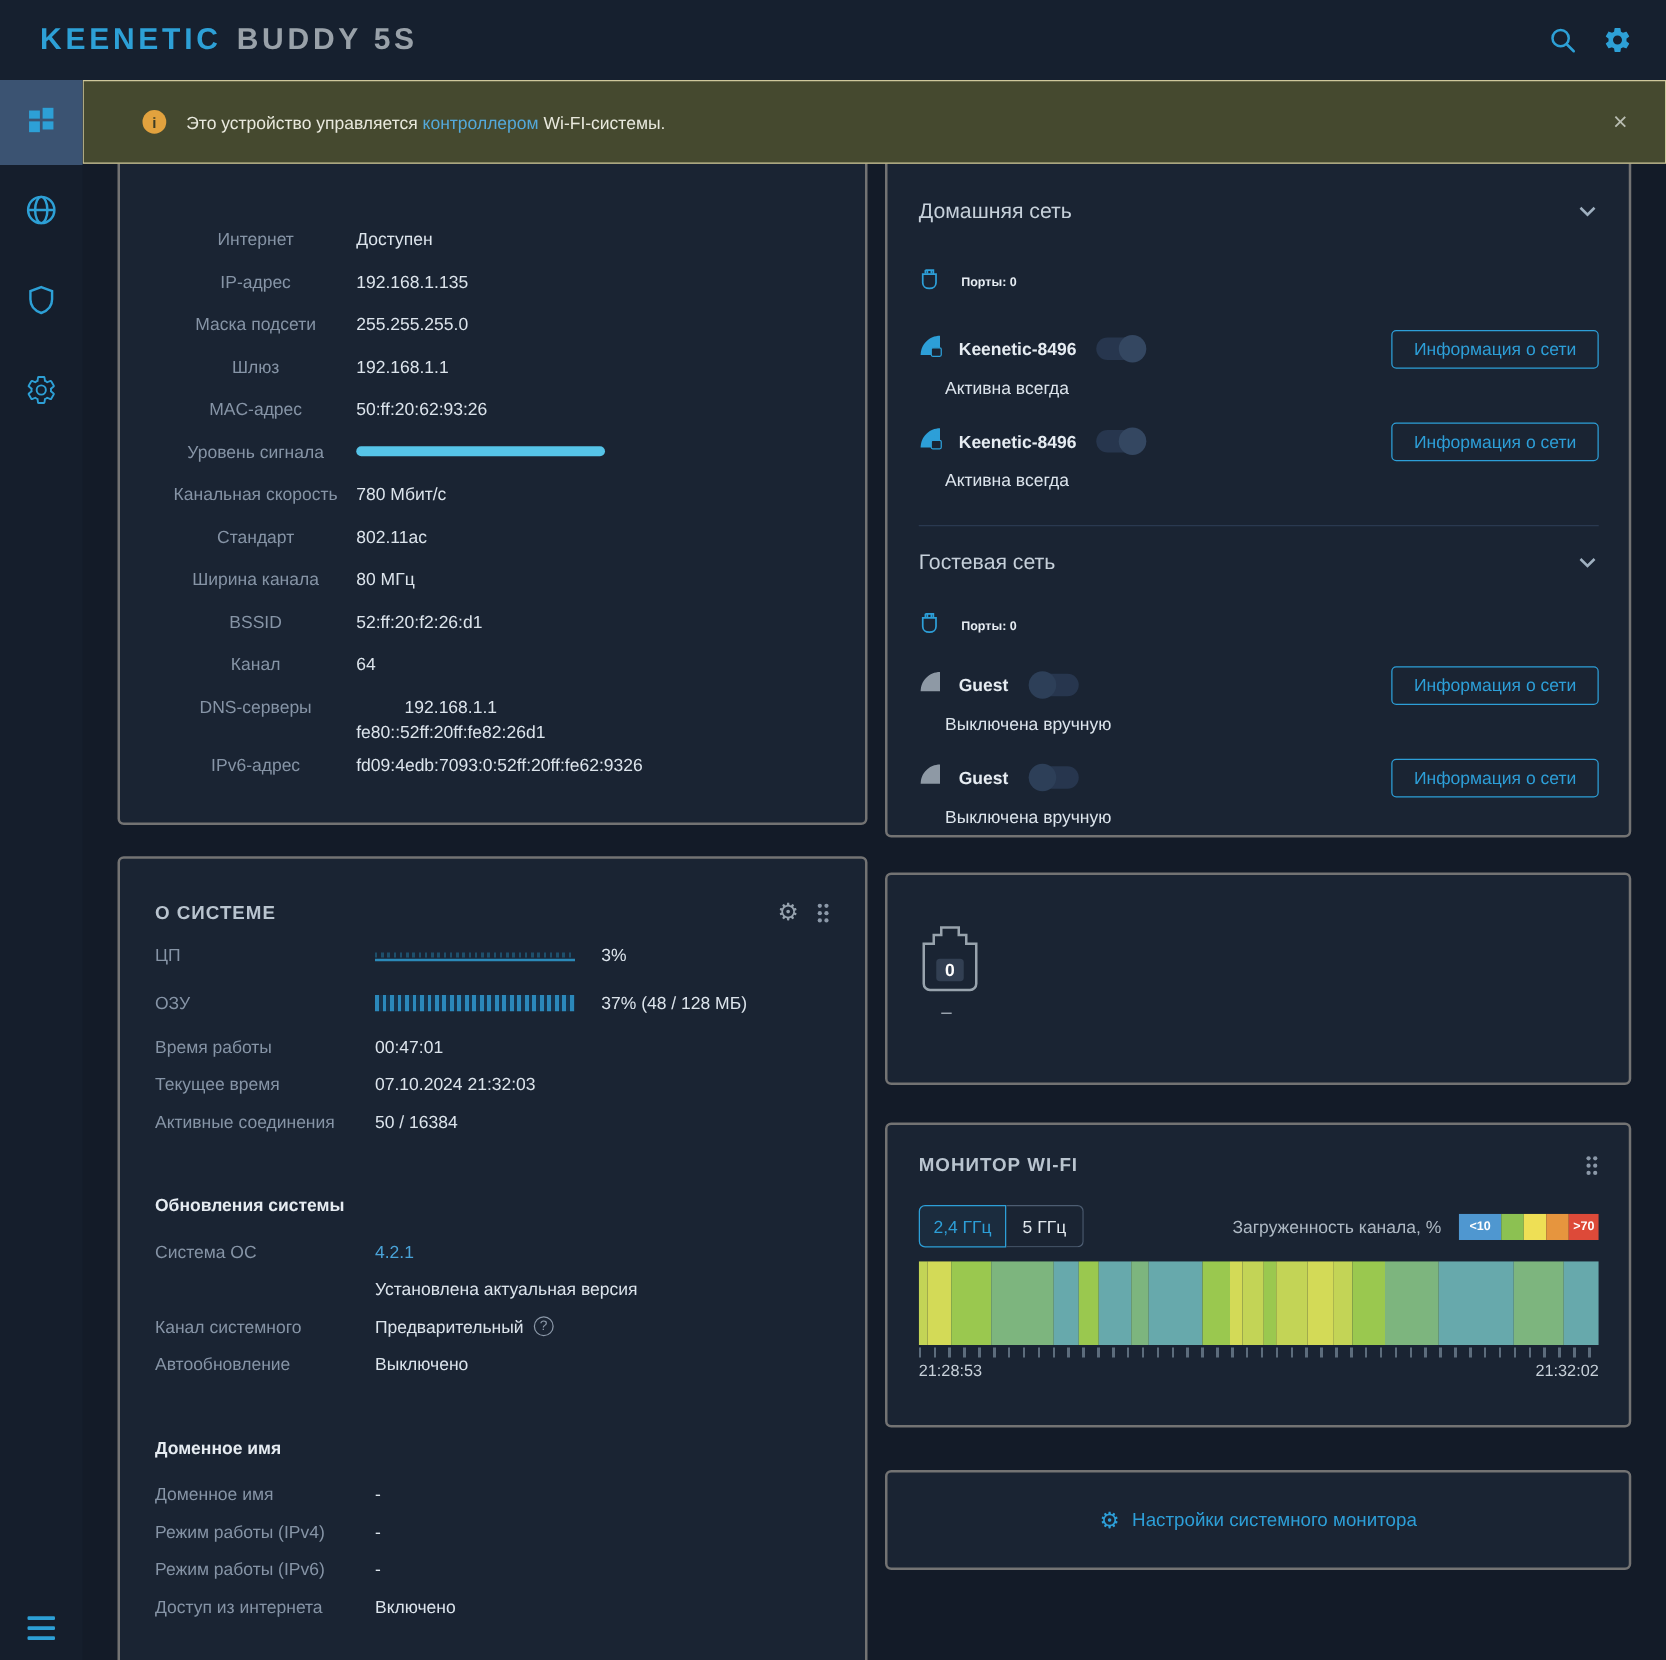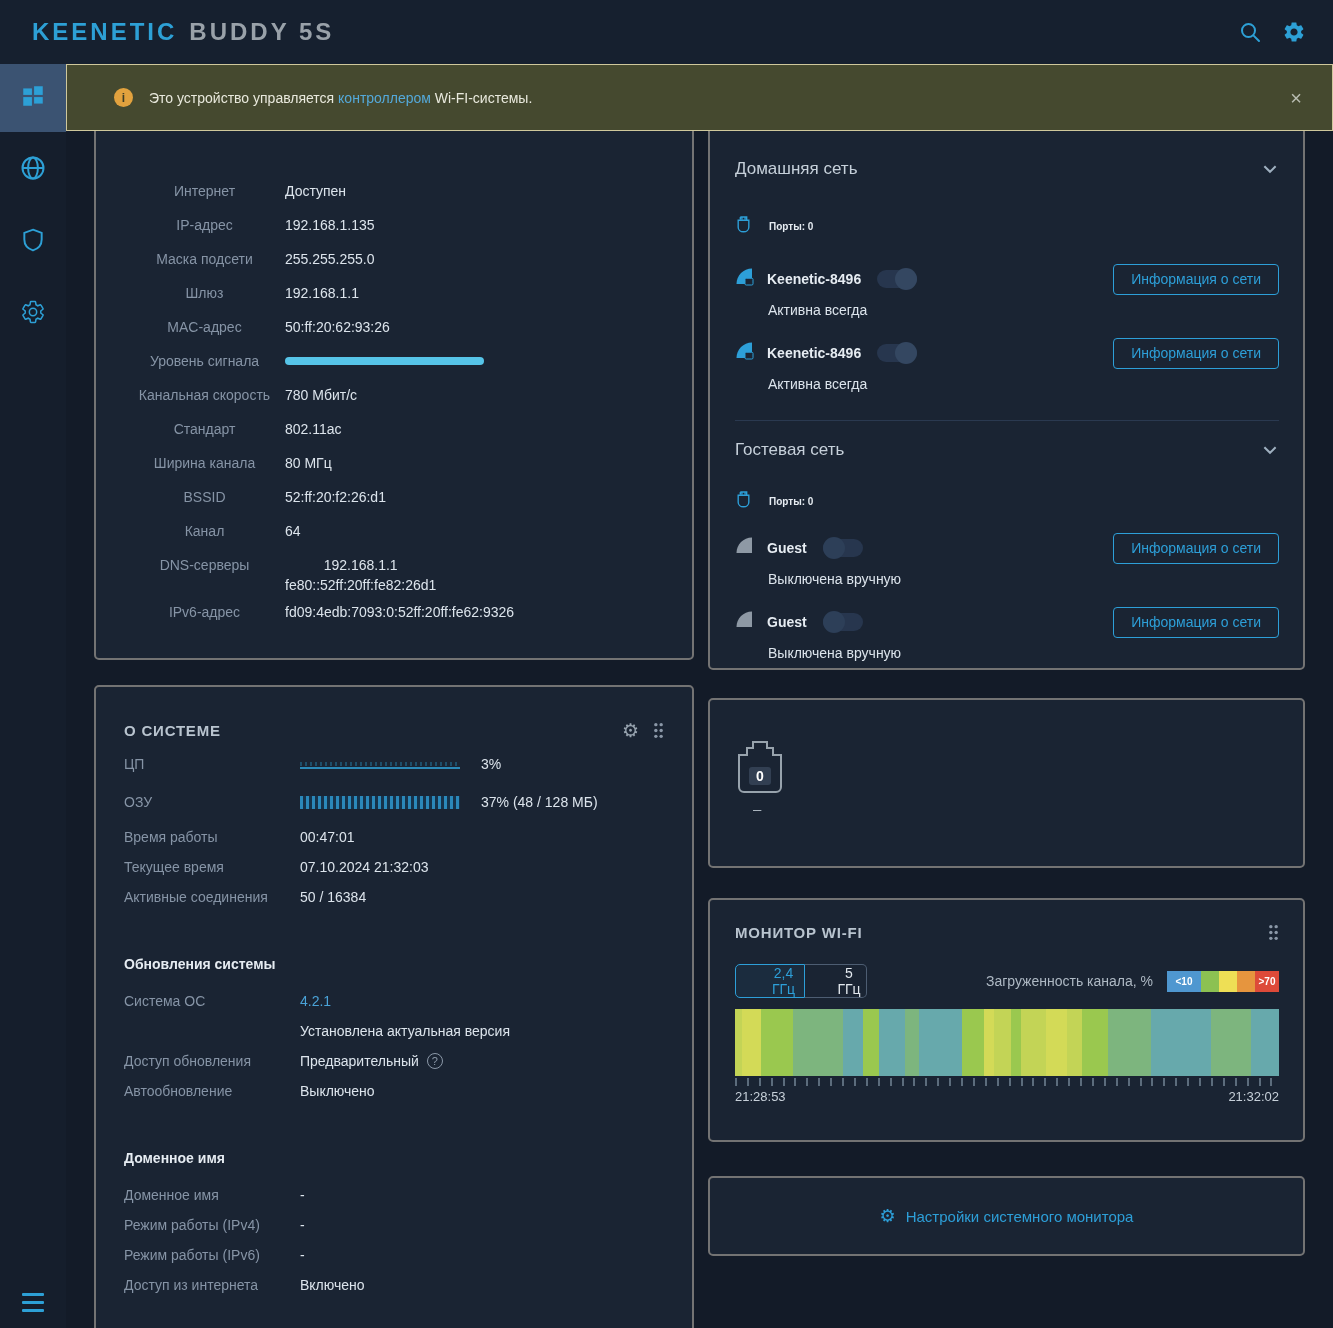--- a/index.html
+++ b/index.html
@@ -76,35 +76,35 @@
   .ports-row b { font-size:10px; color:#e6ecf2; }
   .net-row { display:flex; align-items:center; margin-top:26px; height:30px; }
   .net-row.second { margin-top:16px; }
   .net-row .nm { font-size:14px; font-weight:bold; color:#e6ecf2; margin-left:12px; }
   .toggle { width:40px; height:18px; border-radius:9px; background:#27364e; margin-left:16px; position:relative; flex:none; cursor:pointer; }
   .toggle .knob { position:absolute; top:-2px; width:22px; height:22px; border-radius:50%; background:#344761; }
   .toggle.on .knob { right:0; }
   .toggle.off .knob { left:0; background:#2d3f58; }
   .net-btn { margin-left:auto; height:31px; padding:0 17px; background:transparent; border:1px solid #2d9fd8;
              border-radius:4px; color:#2d9fd8; font-size:14px; font-family:inherit; cursor:pointer; }
-  .net-status { margin-left:33px; margin-top:8px; font-size:14px; color:#dce4ec; height:20px; }
+  .net-status { margin-left:21px; margin-top:8px; font-size:14px; color:#dce4ec; height:20px; }
   .divider { border-top:1px solid #2a3950; margin-top:24px; }
   .pA .guest-head { margin-top:16px; }
   .g-row { margin-top:20px; }
 
   
   .pB { left:708px; top:698px; width:597px; height:170px; padding:24px 24px 0 25px; }
   .port-figure { margin-top:16px; margin-left:2px; }
   .port-dash { margin-left:18px; margin-top:2px; color:#aab4be; font-size:15px; }
 
   
   .pC { left:708px; top:898px; width:597px; height:244px; padding:24px 24px 0 25px; }
   .controls { display:flex; align-items:center; margin-top:22px; height:36px; }
   .seg { display:flex; }
-  .seg button { height:34px; font-family:inherit; font-size:14px; cursor:pointer; background:transparent;padding-left:27px; }
+  .seg button { height:34px; font-family:inherit; font-size:14px; cursor:pointer; background:transparent; }
   .seg .tab-a { width:70px; border:1px solid #2d9fd8; border-radius:5px 0 0 5px; color:#2d9fd8; background:rgba(45,159,216,.07); }
   .seg .tab-b { width:62px; border:1px solid #4d5d72; border-left:none; border-radius:0 5px 5px 0; color:#e2e8ee; }
   .legend-wrap { margin-left:auto; display:flex; align-items:center; gap:14px; }
   .legend-label { font-size:14px; color:#aeb9c4; }
   .legend-scale { display:flex; width:112px; height:21px; overflow:hidden; }
   .legend-scale span { display:flex; align-items:center; justify-content:center; color:#fff; font-size:10px; font-weight:bold; }
   .strip { margin-top:10px; height:67px; display:flex; overflow:hidden; }
   .ticks { margin-top:2px; height:8px;
            background:repeating-linear-gradient(90deg,#5c6c7c 0 2px,transparent 2px 11.9px); }
   .times { display:flex; justify-content:space-between; margin-top:3px; font-size:13px; color:#c7d0d9; }
@@ -297,21 +297,21 @@
     <div class="rows-block" style="margin-top:14px;">
       <div class="srow">
           <span class="k">Система ОС</span>
           <span class="v link">4.2.1</span>
         </div>
       <div class="srow">
           <span class="k"></span>
           <span class="v">Установлена актуальная версия</span>
         </div>
       <div class="srow">
-        <span class="k">Доступ обновления</span>
+        <span class="k">Канал системного</span>
         <span class="v">Предварительный</span>
         <span class="help-ico">?</span>
       </div>
       <div class="srow">
           <span class="k">Автообновление</span>
           <span class="v">Выключено</span>
         </div>
     </div>
     <h3 class="sub mt">Доменное имя</h3>
     <div class="rows-block" style="margin-top:14px;">

